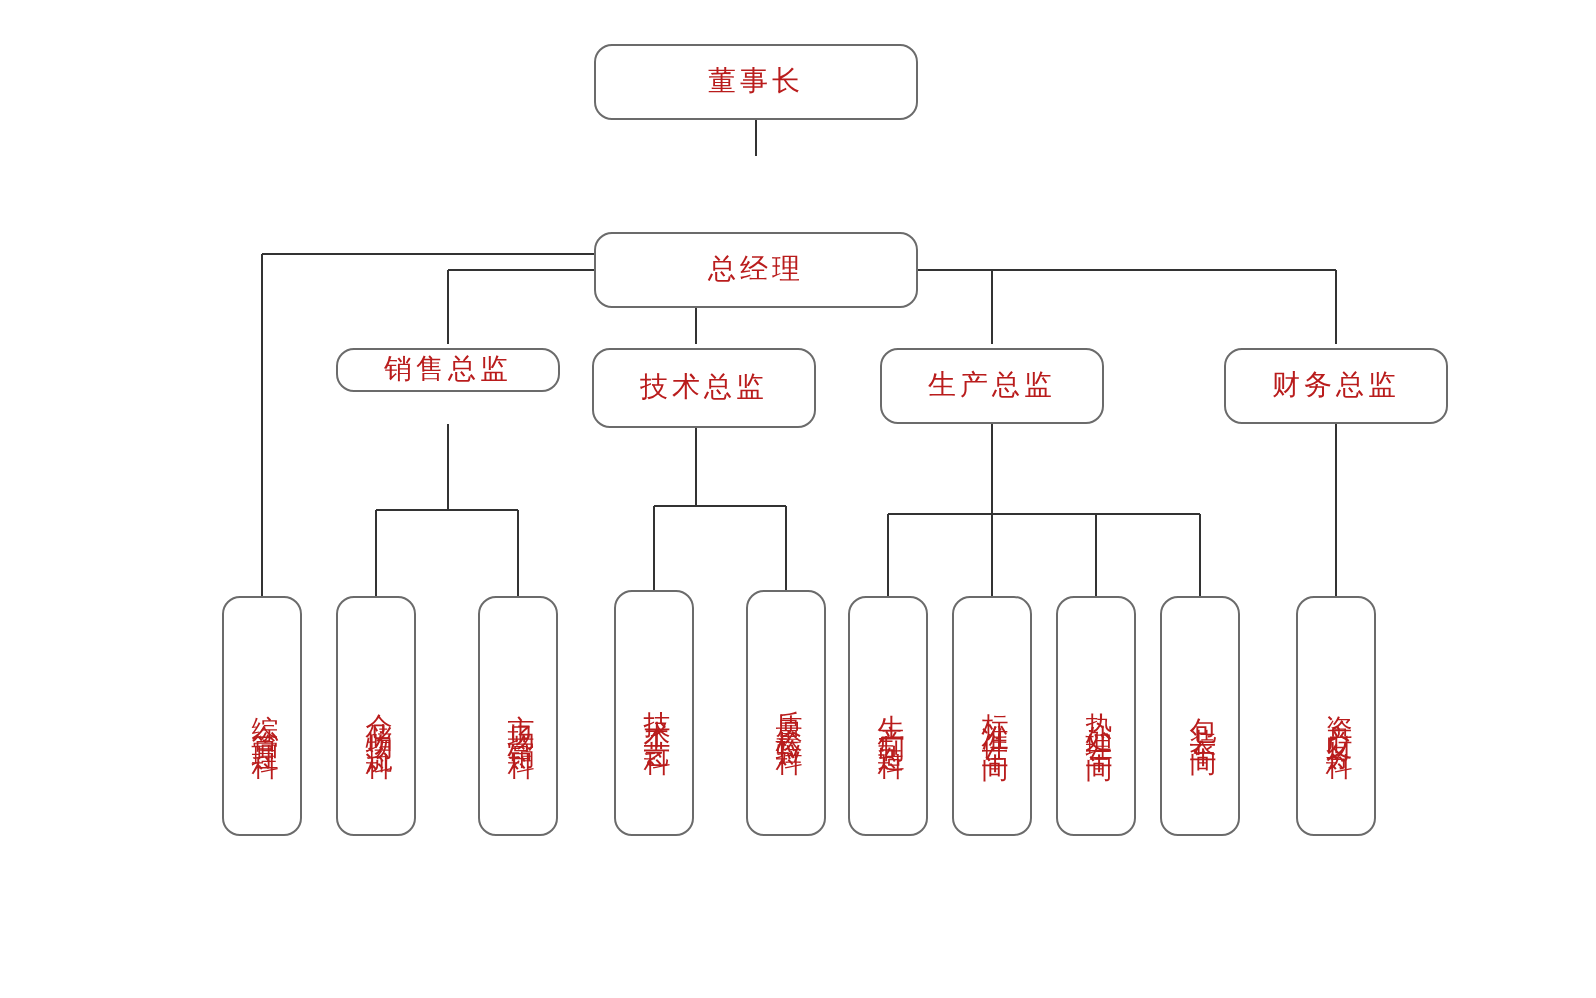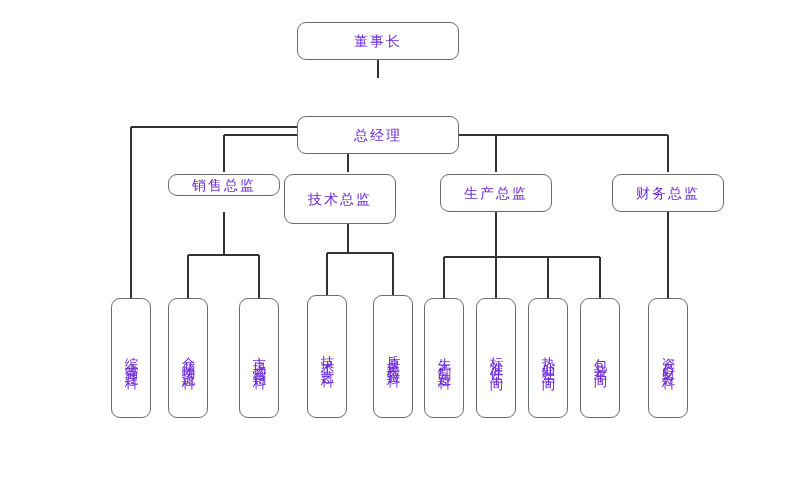--- a/index.html
+++ b/index.html
@@ -34,21 +34,21 @@
     justify-content: center;
     z-index: 2;
   }
   .node.horiz {
     border-radius: 9px;
   }
   .node.vert {
     border-radius: 9px;
   }
   .node-label {
-    color: #6d28d9;
+    color: #b91c1c;
     line-height: 1.18;
     text-align: center;
     letter-spacing: 0.5px;
   }
   .node.horiz .node-label {
     font-size: 14px;
     white-space: nowrap;
     letter-spacing: 2px;
   }
   .node.vert .node-label {
@@ -106,21 +106,21 @@
   </div>
 
   <div class="node horiz" style="left:297px; top:80px; width:162px; height:38px;margin-top:36px;">
     <span class="node-label">总经理</span>
   </div>
 
   <div class="node horiz" style="left:168px; top:174px; width:112px; height:22px;">
     <span class="node-label">销售总监</span>
   </div>
 
-  <div class="node horiz" style="left:284px; top:174px; width:112px; height:50px;">
+  <div class="node horiz" style="left:296px; top:174px; width:112px; height:40px;">
     <span class="node-label">技术总监</span>
   </div>
 
   <div class="node horiz" style="left:440px; top:174px; width:112px; height:38px;">
     <span class="node-label">生产总监</span>
   </div>
 
   <div class="node horiz" style="left:612px; top:174px; width:112px; height:38px;">
     <span class="node-label">财务总监</span>
   </div>

